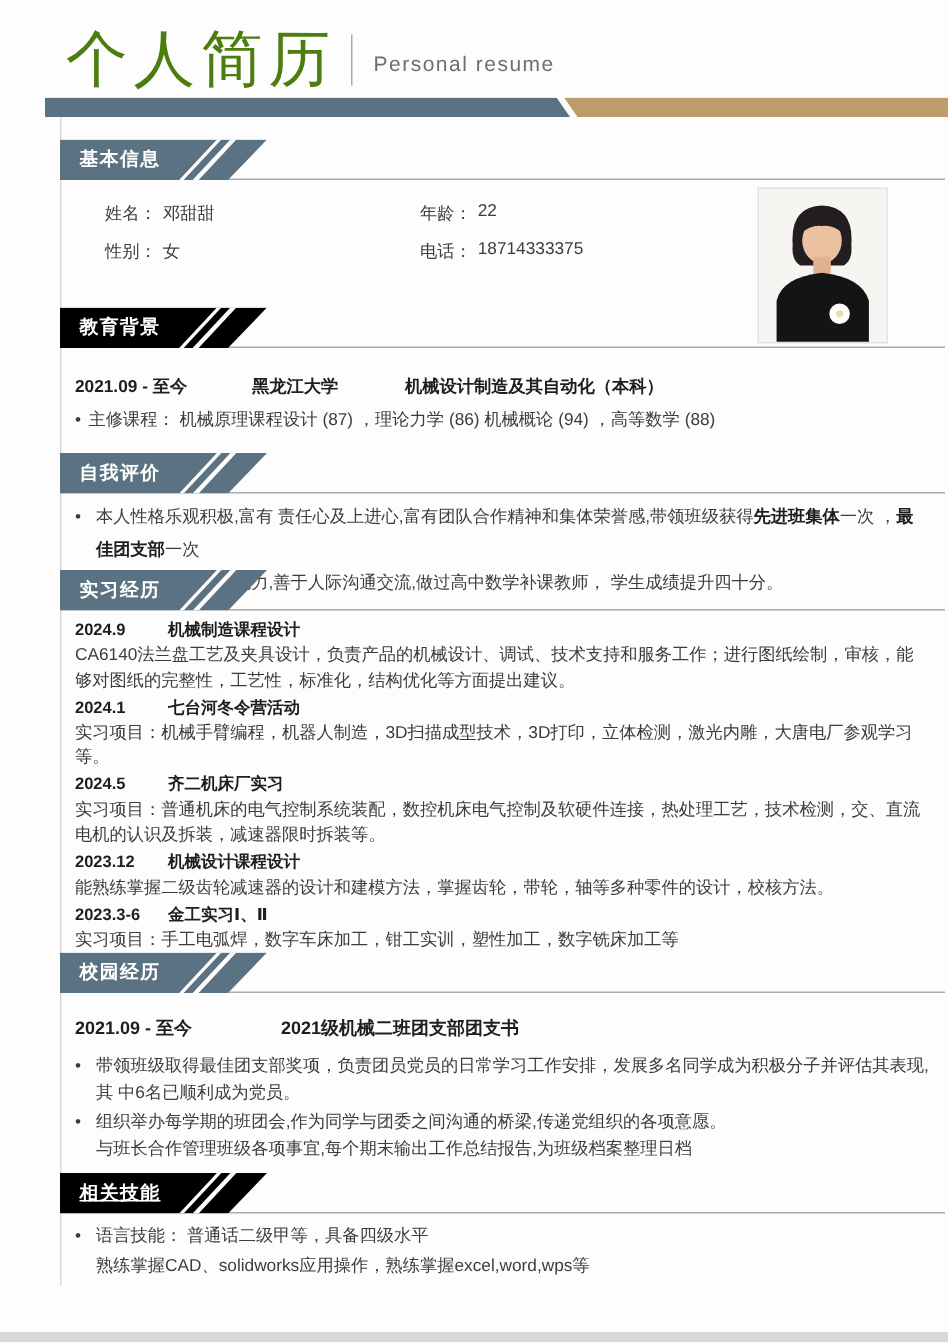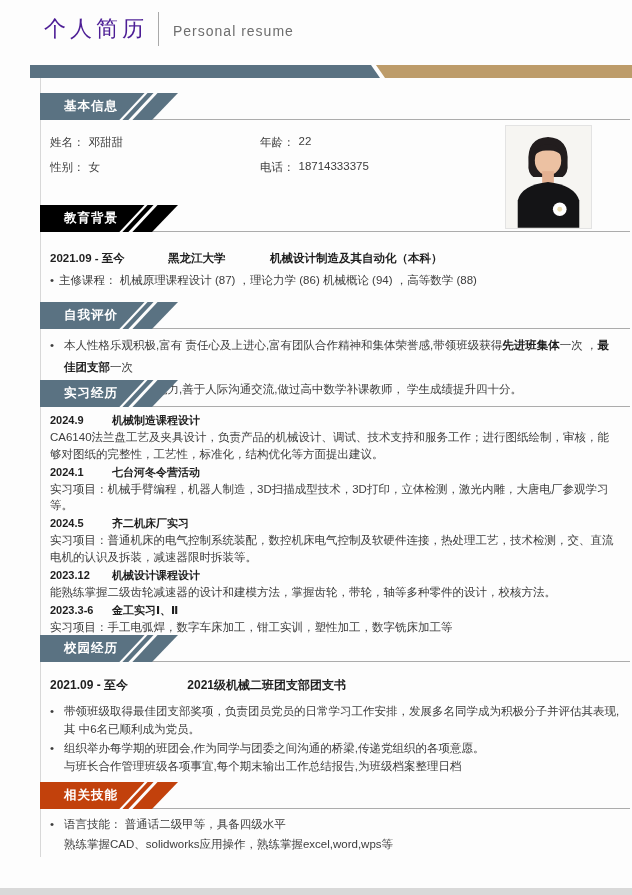--- a/index.html
+++ b/index.html
@@ -5,21 +5,21 @@
   * { margin:0; padding:0; box-sizing:border-box; }
   html,body { background:#ffffff; }
   body { font-family:"Liberation Sans","DejaVu Sans",sans-serif; }
   .page {
     position:relative; width:632px; height:895px; margin:0 auto;
     background:#fdfdfd; overflow:hidden; color:#3f3f3f;
   }
 
   
   .hdr { position:absolute; left:44px; top:12px; display:flex; align-items:center; }
-  .hdr-cn { font-size:22px; color:#4c1d95; font-weight:400; letter-spacing:4px; }
+  .hdr-cn { font-size:41px; color:#4d7c0f; font-weight:400; letter-spacing:4px; }
   .hdr-div { width:1px; height:34px; background:#a9a9a9; margin:0 14px 0 10px; }
   .hdr-en { font-size:14px; color:#6e6e6e; letter-spacing:1px; padding-top:4px; }
 
   
   .topbar { position:absolute; left:30px; top:65px; width:602px; height:13px; }
   .topbar .blue {
     position:absolute; inset:0;
     clip-path:polygon(0 0, 341px 0, 350px 100%, 0 100%);
   }
   .topbar .gold {
@@ -28,39 +28,39 @@
   }
 
   
   .vline { position:absolute; left:40px; top:78px; width:1px; height:779px; background:#d8d8d8; }
 
   
   .sec-head { position:absolute; left:40px; width:590px; height:27px; border-bottom:1px solid #acacac; }
   .badge {
     position:absolute; left:0; bottom:-1px; height:27px; width:138px;
     color:#ffffff; font-size:12.5px; font-weight:bold; letter-spacing:1px;
-    line-height:27px; padding-left:24px;
+    line-height:27px; padding-left:13px;
     clip-path:polygon(0 0, 100% 0, calc(100% - 26px) 100%, 0 100%);
   }
   .badge::before, .badge::after {
     content:""; position:absolute; top:-4px; bottom:-4px; background:#fdfdfd;
     transform:skewX(-43deg);
   }
   .badge::before { right:33px; width:4px; }
   .badge::after  { right:43px; width:3px; }
 
   
   .content { position:absolute; left:50px; width:570px; font-size:11.5px; color:#3c3c3c; }
   .b { font-weight:bold; color:#1e1e1e; }
 
   
   .info-grid { top:130px; }
   .info-row { display:flex; height:25px; align-items:center; }
   .info-cell { display:flex; }
-  .cell-l { width:210px; }
+  .cell-l { width:210px;margin-left:20px; }
   .info-cell .lab { color:#3c3c3c; }
   .info-cell .val { color:#3c3c3c; margin-left:4px; }
   .photo {
     position:absolute; left:505px; top:125px; width:87px; height:104px;
     border:1px solid #e3e3e3; background:#f6f5f3; z-index:5;
   }
   .photo svg { display:block; width:100%; height:100%; }
 
   
   .edu { top:247px; line-height:22px; }
@@ -213,21 +213,21 @@
       <span class="c1">2021.09 - 至今</span>
       <span class="c2">2021级机械二班团支部</span>
       <span>团支书</span>
     </div>
     <div class="li">带领班级取得最佳团支部奖项，负责团员党员的日常学习工作安排，发展多名同学成为积极分子并评估其表现,其 中6名已顺利成为党员。</div>
     <div class="li">组织举办每学期的班团会,作为同学与团委之间沟通的桥梁,传递党组织的各项意愿。</div>
     <div class="li-none">与班长合作管理班级各项事宜,每个期末输出工作总结报告,为班级档案整理日档</div>
   </div>
 
   <div class="sec-head" style="top:782px">
-    <div class="badge bg-slate" style="background: #c2410c;">相关技能</div>
+    <div class="badge bg-slate" style="background: #000000; text-decoration: underline;">相关技能</div>
   </div>
   <div class="content skills">
     <div class="li">语言技能： 普通话二级甲等，具备四级水平</div>
     <div class="li-none">熟练掌握CAD、solidworks应用操作，熟练掌握excel,word,wps等</div>
   </div>
 
   <div class="botbar"></div>
 
 </div>
 

